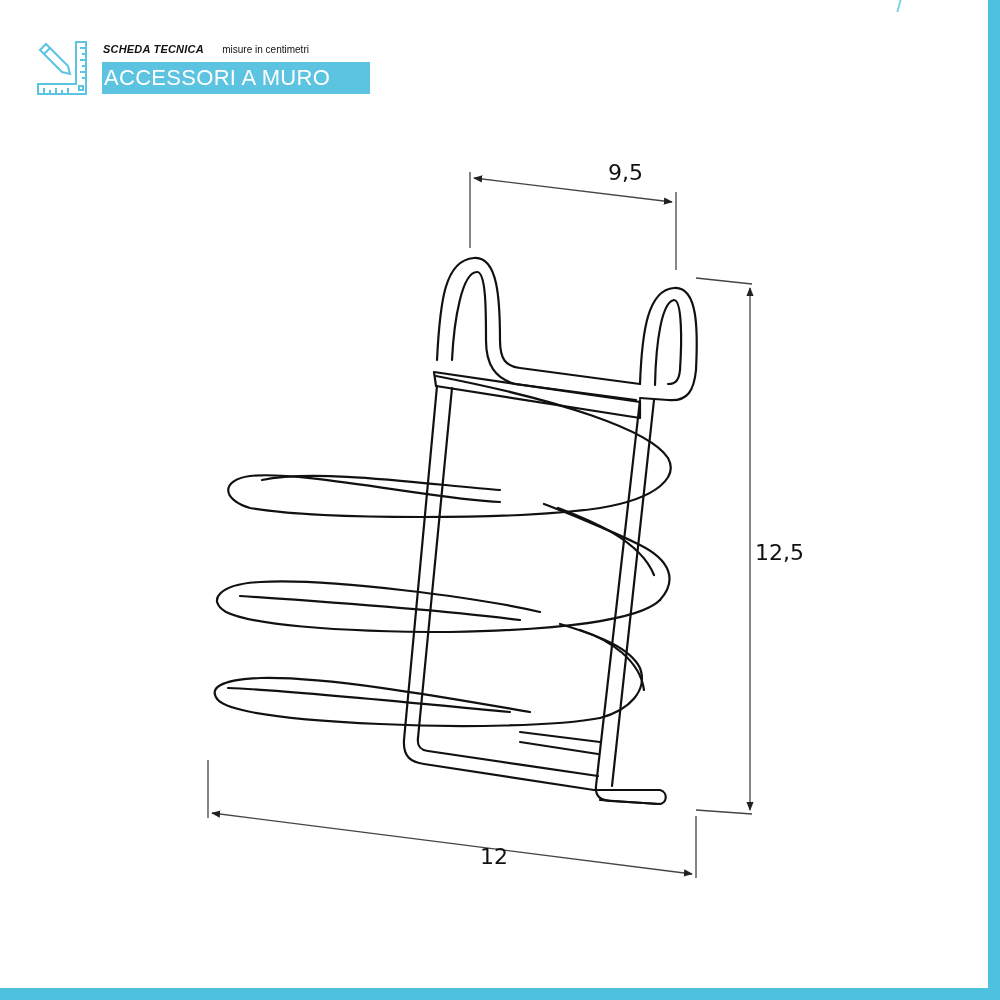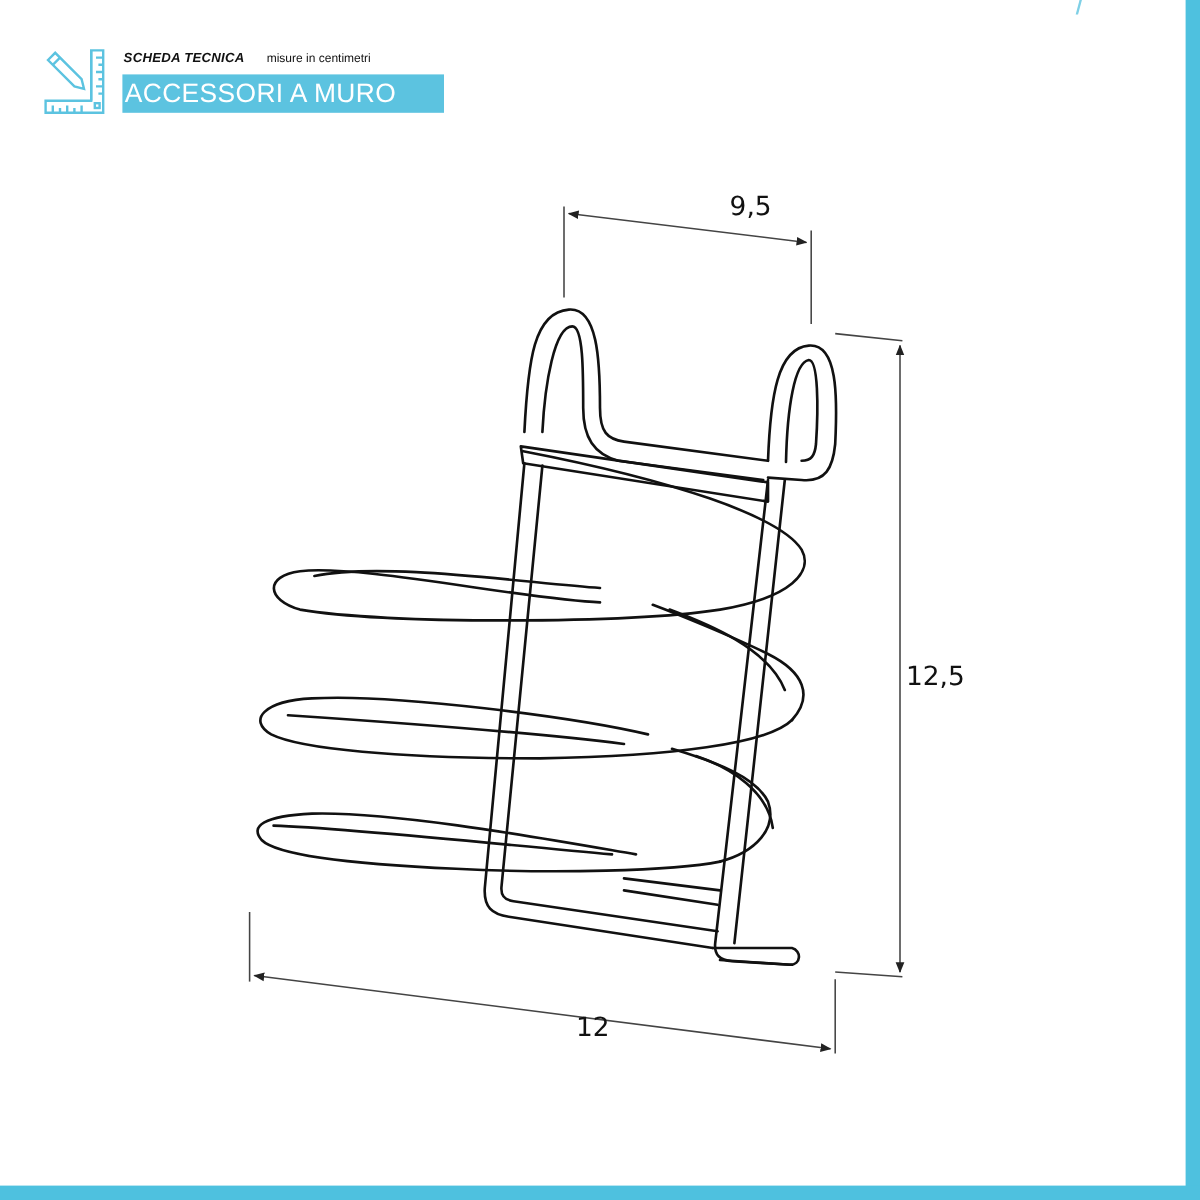--- a/index.html
+++ b/index.html
@@ -123,14 +123,14 @@
     <path d="M 560 624 C 600 636, 630 648, 640 668 C 648 690, 630 710, 600 718"></path>
     <path d="M 558 508 C 590 520, 640 540, 654 575"></path>
 
     <path d="M 600 718 C 560 726, 460 728, 380 724 C 290 720, 230 712, 218 700 C 208 688, 220 680, 260 678 C 330 676, 460 700, 530 712"></path>
     <path d="M 228 688 C 290 690, 420 704, 510 712"></path>
     <path d="M 580 630 C 610 640, 640 660, 644 690"></path>
   </g>
 </svg>
 
 <div class="dim-label" style="left:584px; top:160px;margin-left:24px;">9,5</div>
-<div class="dim-label" style="left:755px; top:552px;">12,5</div>
+<div class="dim-label" style="left:755px; top:540px;">12,5</div>
 <div class="dim-label" style="left:432px; top:844px;margin-left:48px;">12</div>
 
 </body></html>

